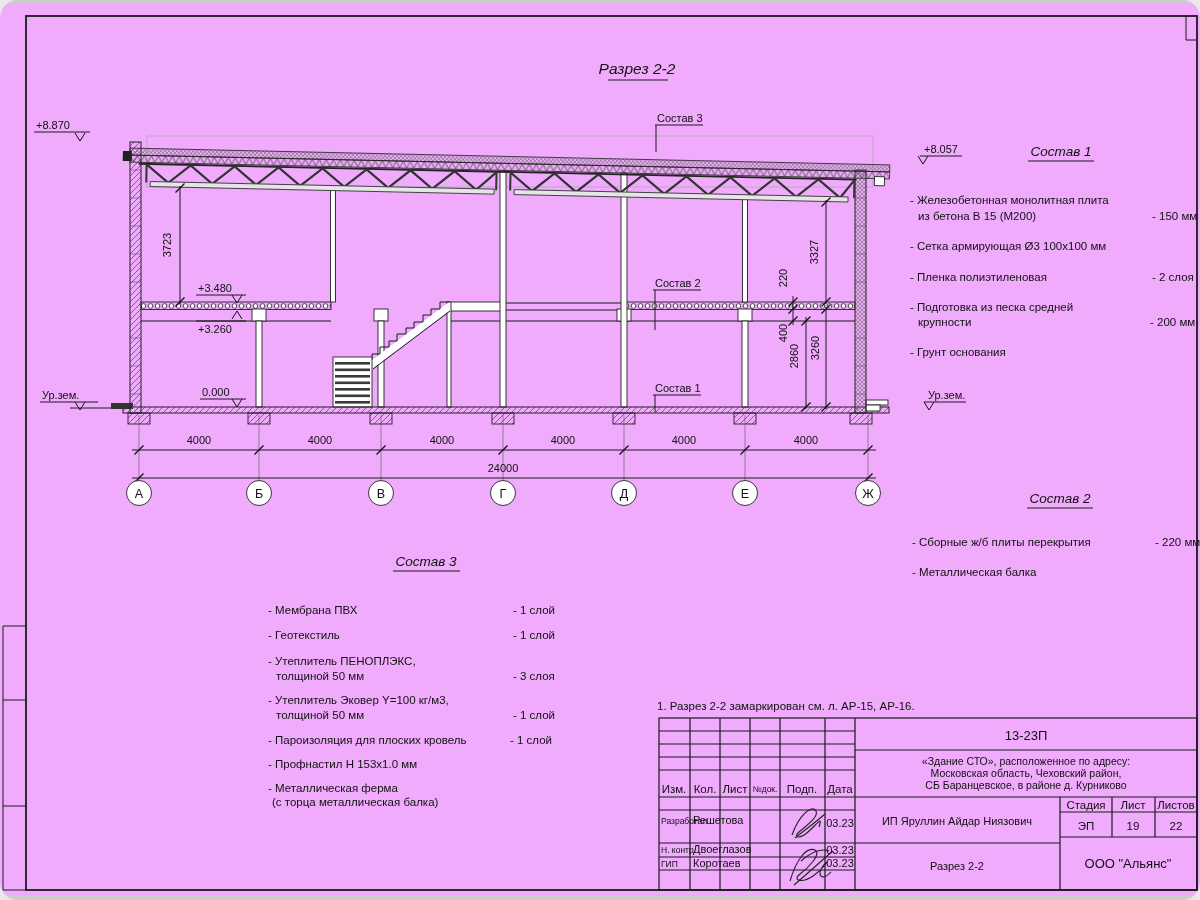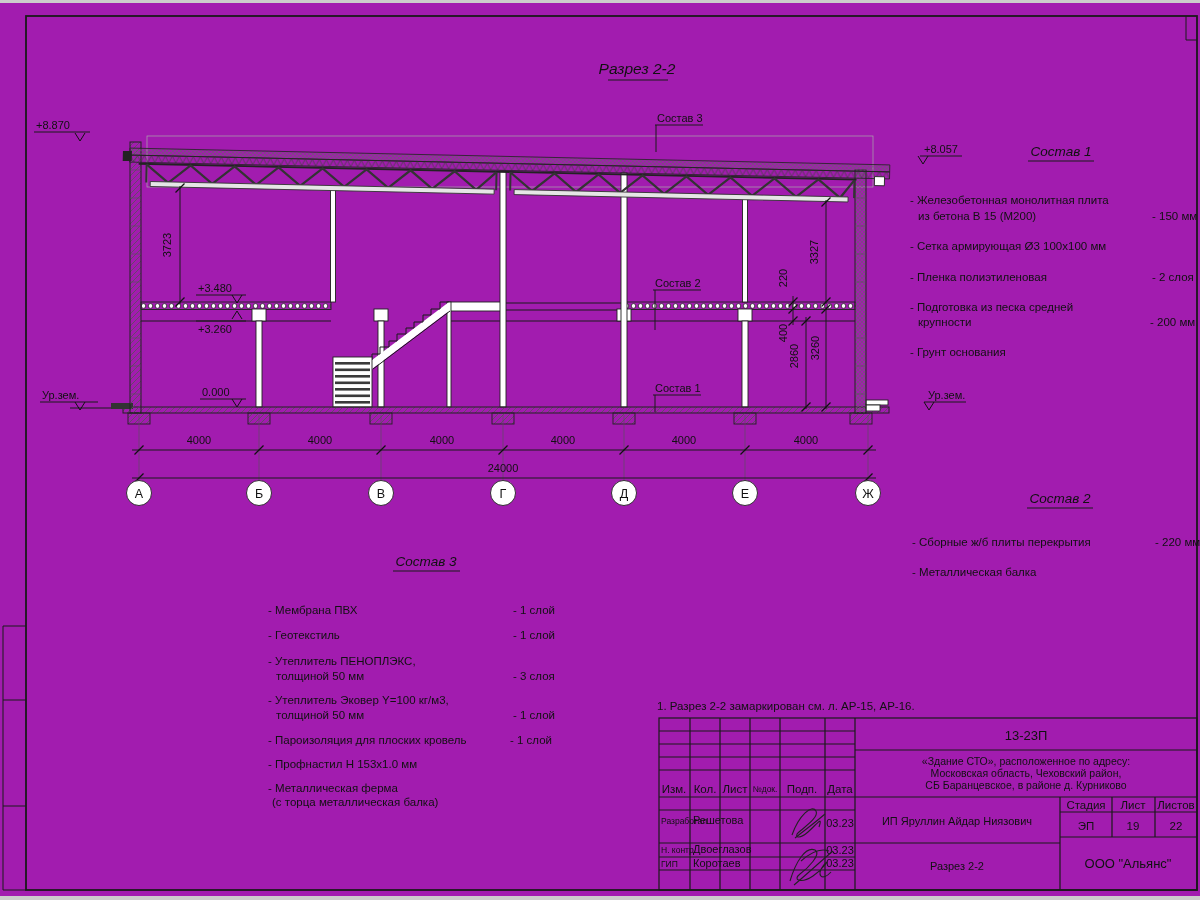--- a/index.html
+++ b/index.html
@@ -1,16 +1,16 @@
 <!DOCTYPE html>
 <html><head>
 <meta charset="utf-8">
 <style>
   html,body{margin:0;padding:0;background:#e9e9e9;}
-  .sheet{position:relative;width:1200px;height:900px;background:#a21caf;overflow:hidden;}
+  .sheet{position:relative;width:1200px;height:900px;background:#f0abfc;overflow:hidden;border-radius:18px;}
   svg{display:block;}
   svg text{font-family:"Liberation Sans","DejaVu Sans",sans-serif;fill:#111;}
   .t  {font-size:11.5px;}
   .tm {font-size:11px;}
   .dim{font-size:11px;}
   .ax {font-size:12.5px;}
   .it {font-style:italic;font-size:13.5px;}
   .big{font-style:italic;font-size:15.5px;}
   .tb {font-size:11px;}
   .tbs{font-size:8.5px;}

